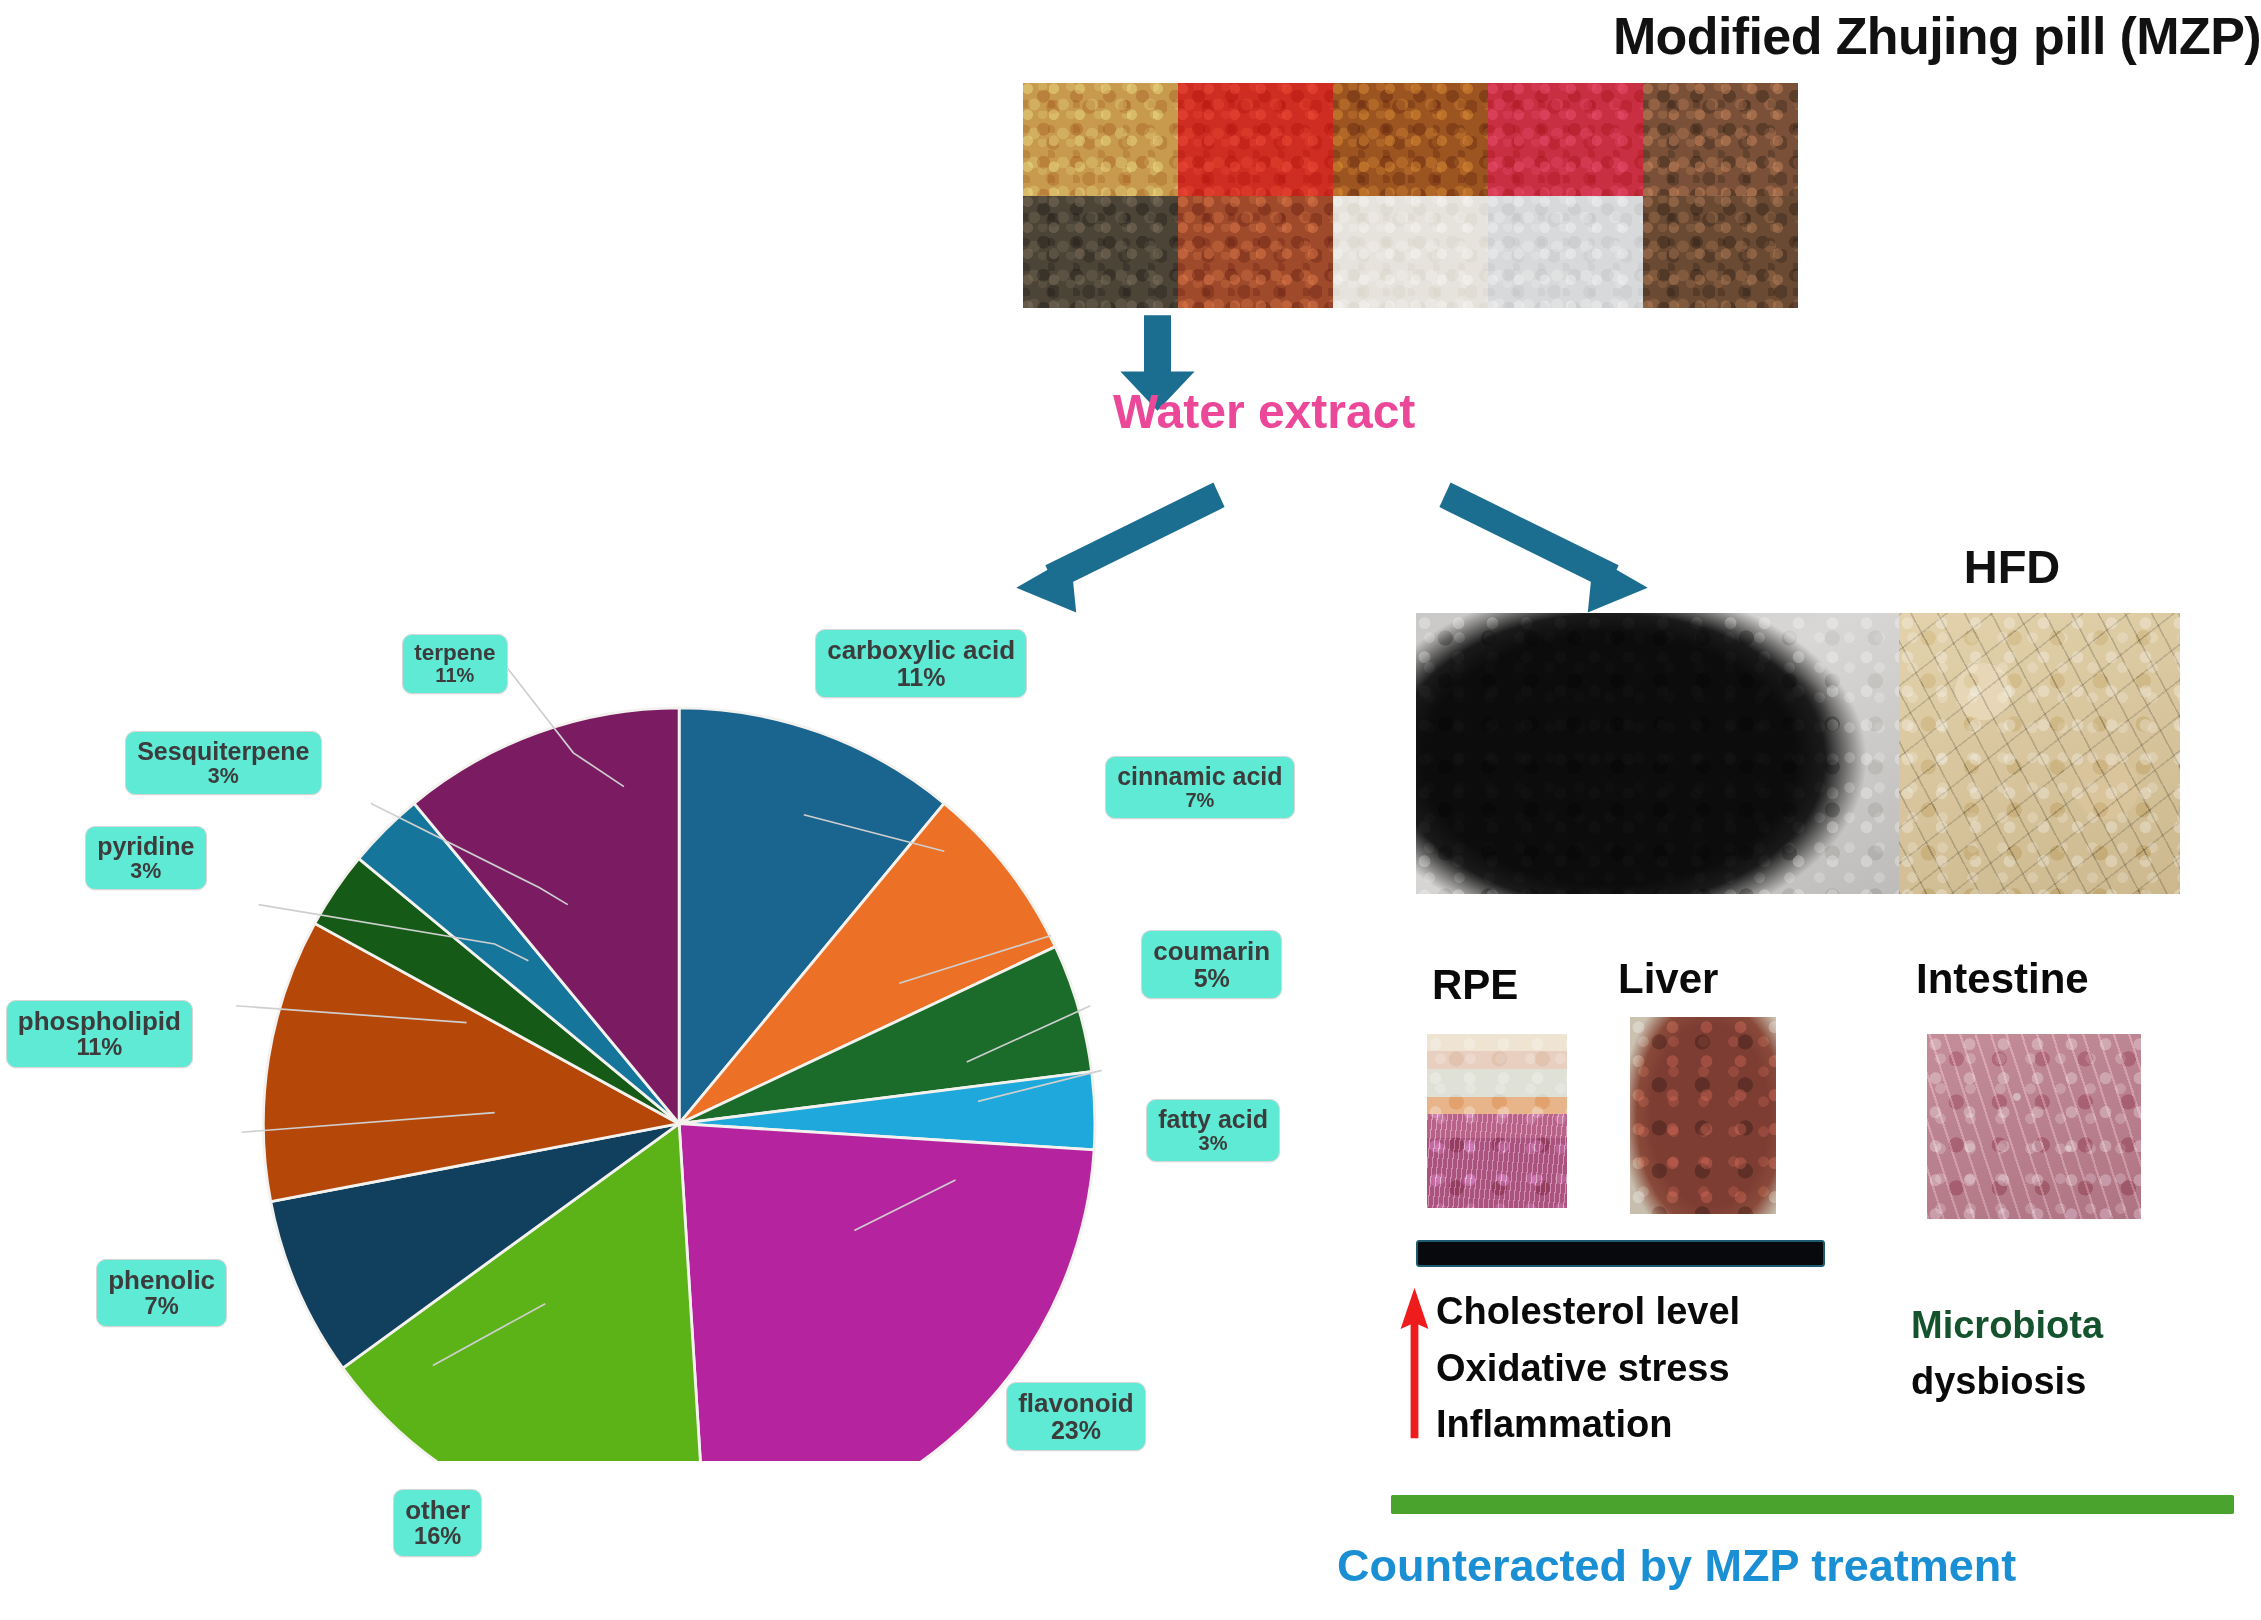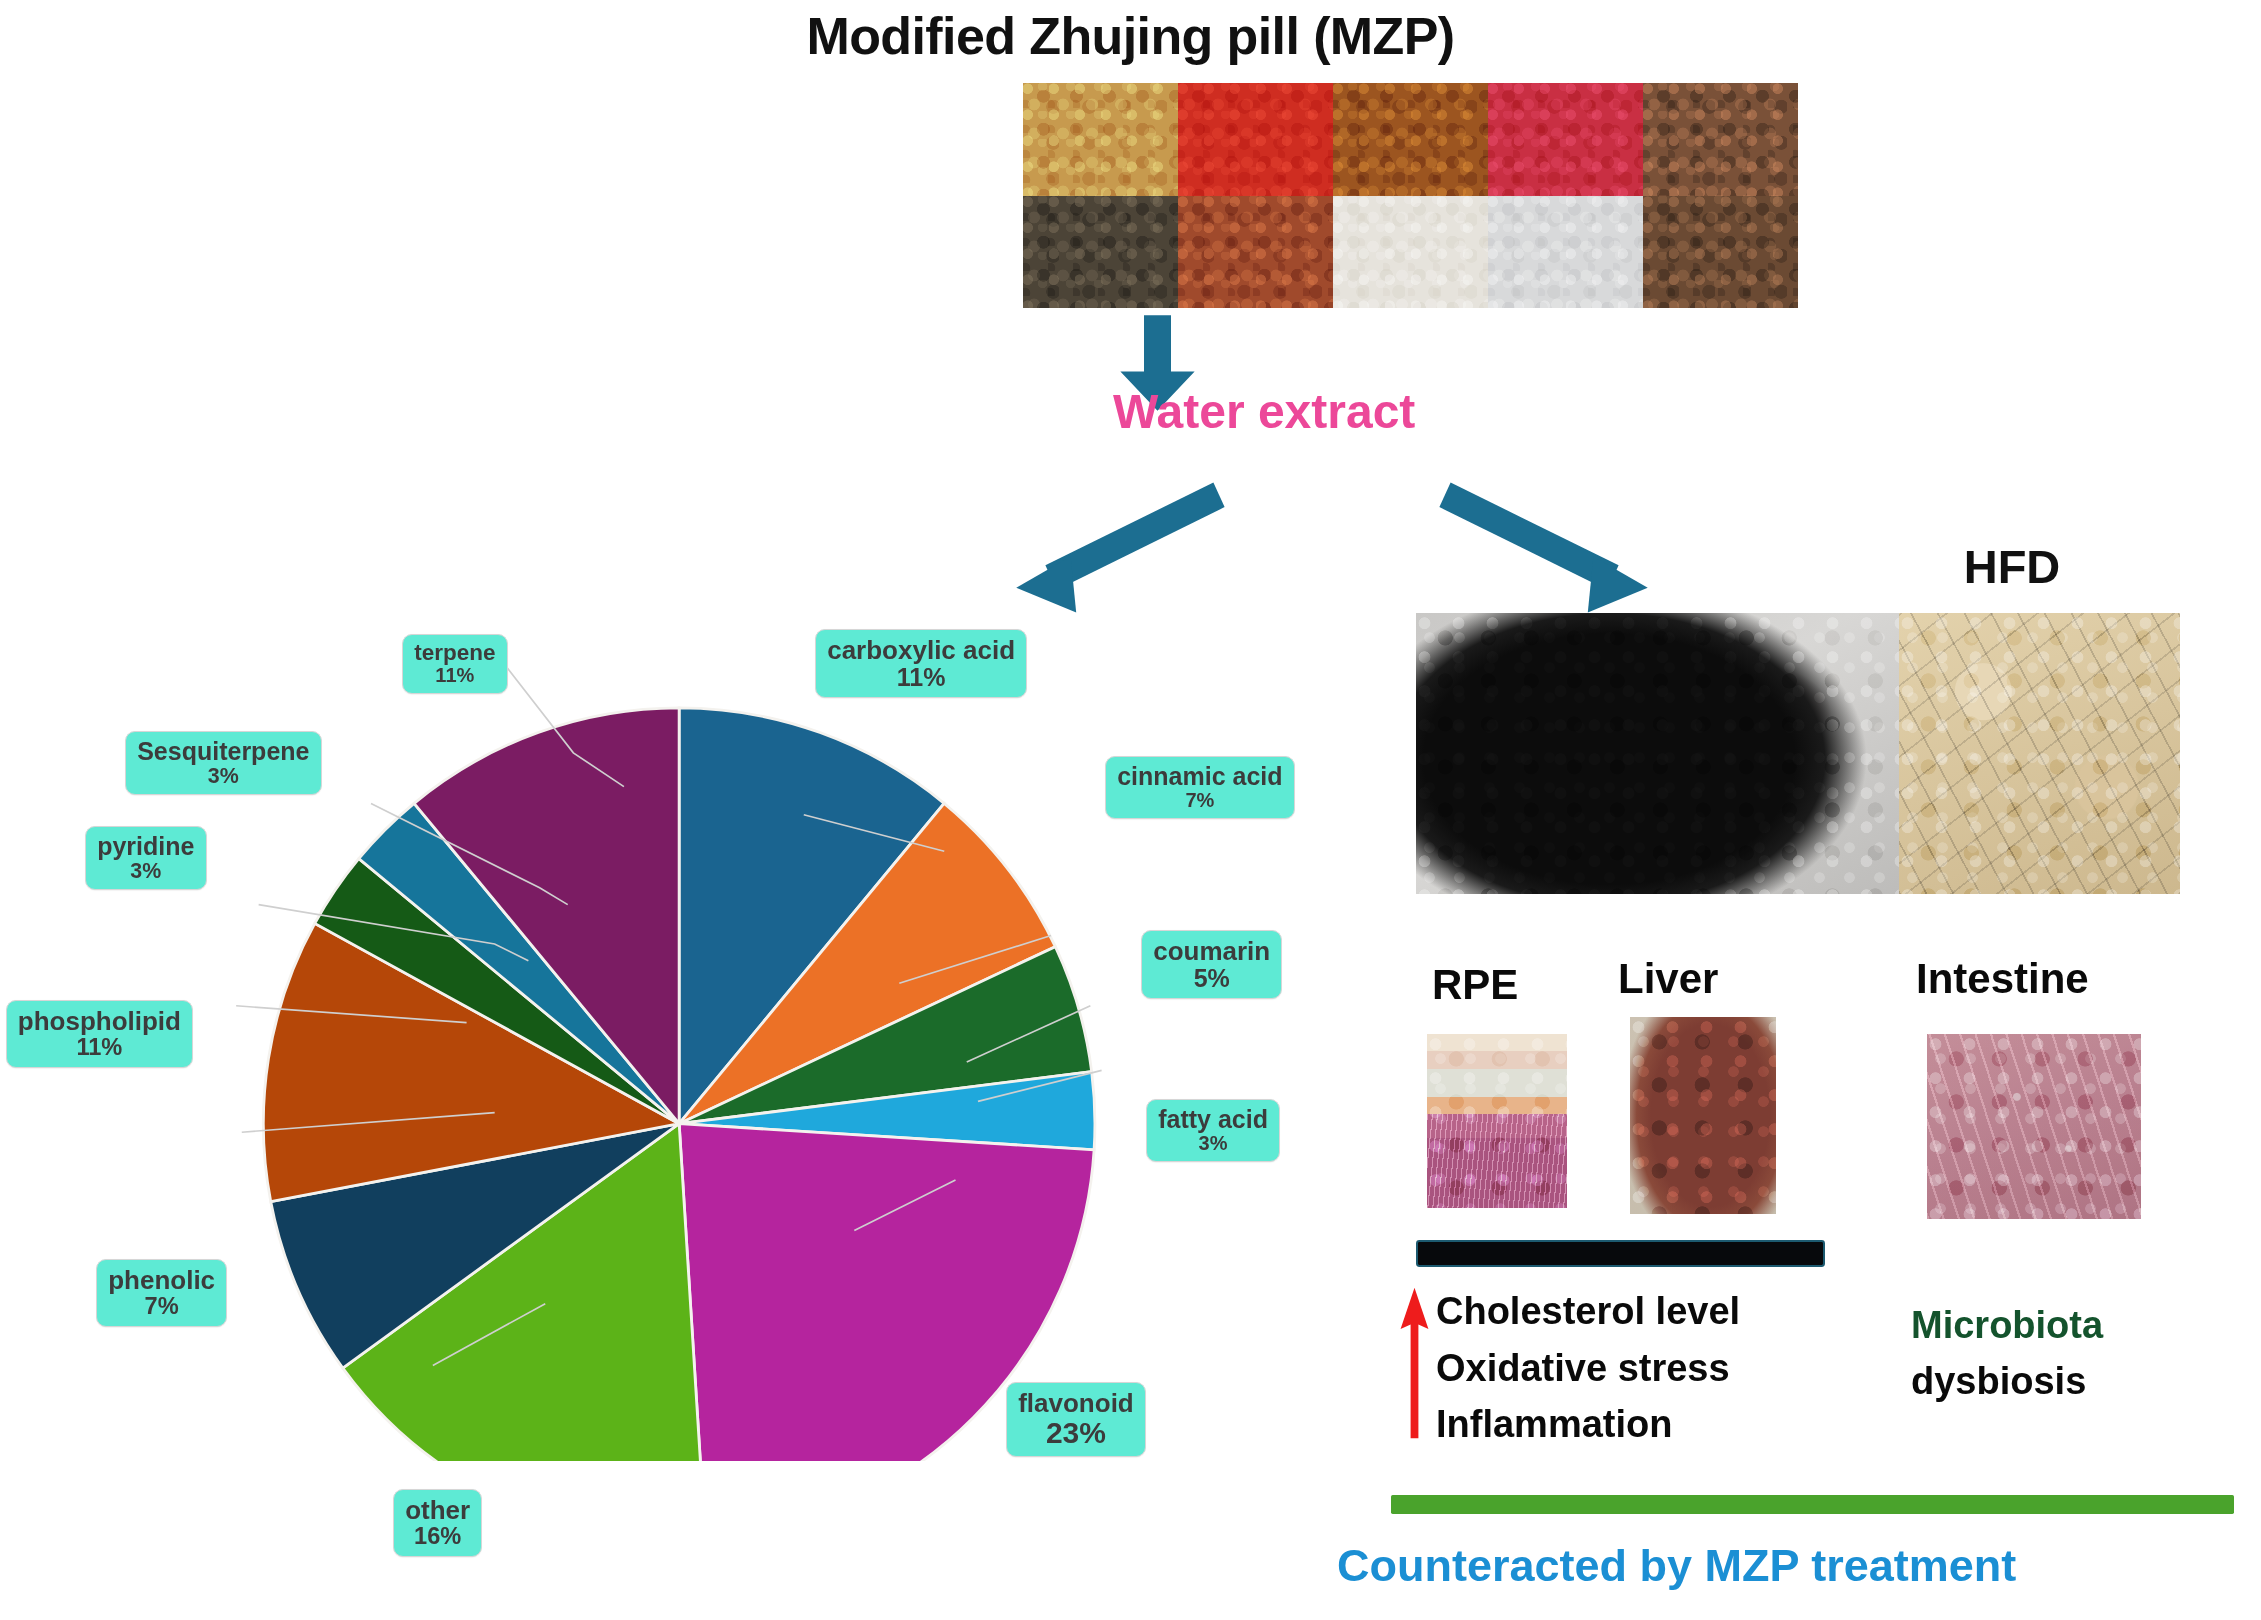--- a/index.html
+++ b/index.html
@@ -2,21 +2,21 @@
 <html style="font-size:9px"><head>
 <meta charset="utf-8">
 <style>
   html,body{margin:0;padding:0;background:#ffffff;}
   body{width:2261px;height:1621px;position:relative;overflow:hidden;
        font-family:"Liberation Sans",sans-serif;-webkit-font-smoothing:antialiased;}
 
   .abs{position:absolute;}
 
   
-  #mzp-title{left:0;top:5.6px;width:2261px;text-align:center;
+  #mzp-title{left:0;top:5.6px;width:2261px;text-align:right;
              font-size:52px;font-weight:bold;color:#111;letter-spacing:-0.6px;}
   #water-extract{left:1113px;top:384px;width:427px;text-align:left;
              font-size:48px;font-weight:bold;color:#ec4899;}
   #hfd-title{left:1877px;top:539px;width:270px;text-align:center;
              font-size:47px;font-weight:bold;color:#111;}
 
   
   #herb-grid{left:1023px;top:83px;width:775px;height:225px;
              display:grid;grid-template-columns:repeat(5,1fr);grid-template-rows:1fr 1fr;
              overflow:hidden;}
@@ -231,21 +231,21 @@
   <span class="pc" style="font-size:25px">5%</span>
 </div>
 
 <div class="callout" style="left:1146px;top:1099px;font-size:25px;">
   <span class="nm">fatty acid</span>
   <span class="pc" style="font-size:20px">3%</span>
 </div>
 
 <div class="callout" style="left:1006px;top:1382px;font-size:26px;">
   <span class="nm">flavonoid</span>
-  <span class="pc" style="font-size:30px">23%</span>
+  <span class="pc" style="font-size:25px">23%</span>
 </div>
 
 <div class="abs" id="hfd-title">HFD</div>
 
 <div class="photo" id="mouse-photo"></div>
 <div class="photo" id="hfd-photo"></div>
 
 <div class="organ-label" id="rpe-label">RPE</div>
 <div class="organ-label" id="liver-label">Liver</div>
 <div class="organ-label" id="intestine-label">Intestine</div>

